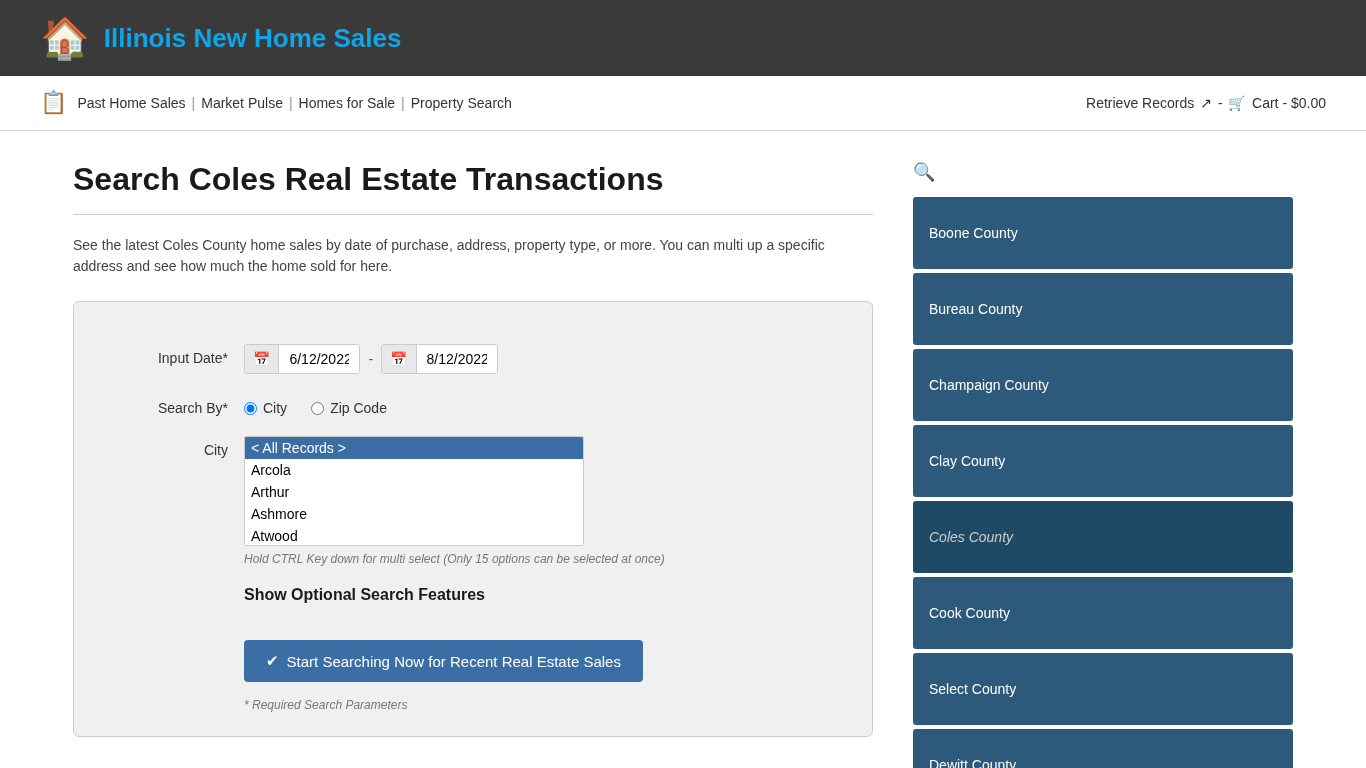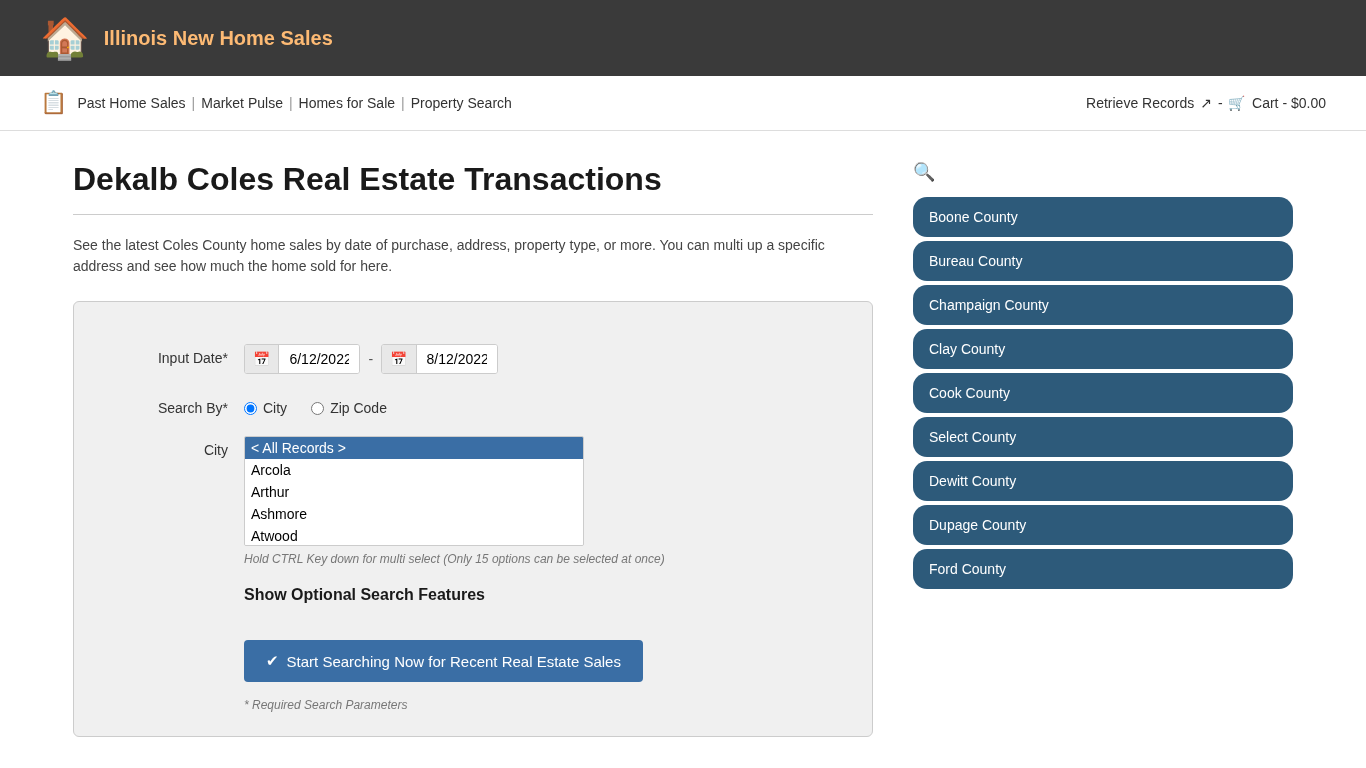--- a/index.html
+++ b/index.html
@@ -16,22 +16,22 @@
       display: flex;
       align-items: center;
       gap: 14px;
     }
     .logo-icon {
       color: #fff;
       font-size: 40px;
       line-height: 1;
     }
     .site-title {
-      color: #fdba74;
-      font-size: 20px;
+      color: #0ea5e9;
+      font-size: 26px;
       font-weight: bold;
     }
 
     
     .site-nav {
       border-bottom: 1px solid #ddd;
       padding: 14px 40px;
       display: flex;
       align-items: center;
       justify-content: space-between;
@@ -232,25 +232,25 @@
       color: #1a1a1a;
       margin-bottom: 14px;
       display: flex;
       align-items: center;
       gap: 8px;
     }
     .county-list { display: flex; flex-direction: column; gap: 4px; }
     .county-btn {
       display: block;
       width: 100%;
-      padding: 12px 16px;
+      padding: 28px 16px;
       background: #2d5a7a;
       color: #fff;
       border: none;
-      border-radius: 14px;
+      border-radius: 3px;
       font-size: 14px;
       text-align: left;
       cursor: pointer;
       text-decoration: none;
     }
     .county-btn.active {
       background: #1e4a66;
       font-style: italic;
       color: #ccc;
     }
@@ -283,21 +283,21 @@
     <span>↗</span>
     <span> - </span>
     <span>🛒</span>
     <a href="#">Cart - $0.00</a>
   </div>
 </nav>
 
 <div class="main-container">
 
   <div class="content-area">
-    <h1 class="page-title">Dekalb Coles Real Estate Transactions</h1>
+    <h1 class="page-title">Search Coles Real Estate Transactions</h1>
     <hr class="title-divider">
     <p class="page-description">See the latest Coles County home sales by date of purchase, address, property type, or more. You can multi up a specific address and see how much the home sold for here.</p>
 
     <div class="search-form">
 
       <div class="form-row">
         <label class="form-label">Input Date*</label>
         <div class="form-controls">
           <div class="date-group">
             <div class="date-input-wrap">
@@ -359,20 +359,21 @@
 
   <aside class="sidebar">
     <div class="sidebar-title">
       <span>🔍</span>
     </div>
     <div class="county-list">
       <button class="county-btn">Boone County</button>
       <button class="county-btn">Bureau County</button>
       <button class="county-btn">Champaign County</button>
       <button class="county-btn">Clay County</button>
+      <button class="county-btn active">Coles County</button>
       <button class="county-btn">Cook County</button>
       <button class="county-btn">Select County</button>
       <button class="county-btn">Dewitt County</button>
       <button class="county-btn">Dupage County</button>
       <button class="county-btn">Ford County</button>
     </div>
   </aside>
 </div>
 
 </body></html>

